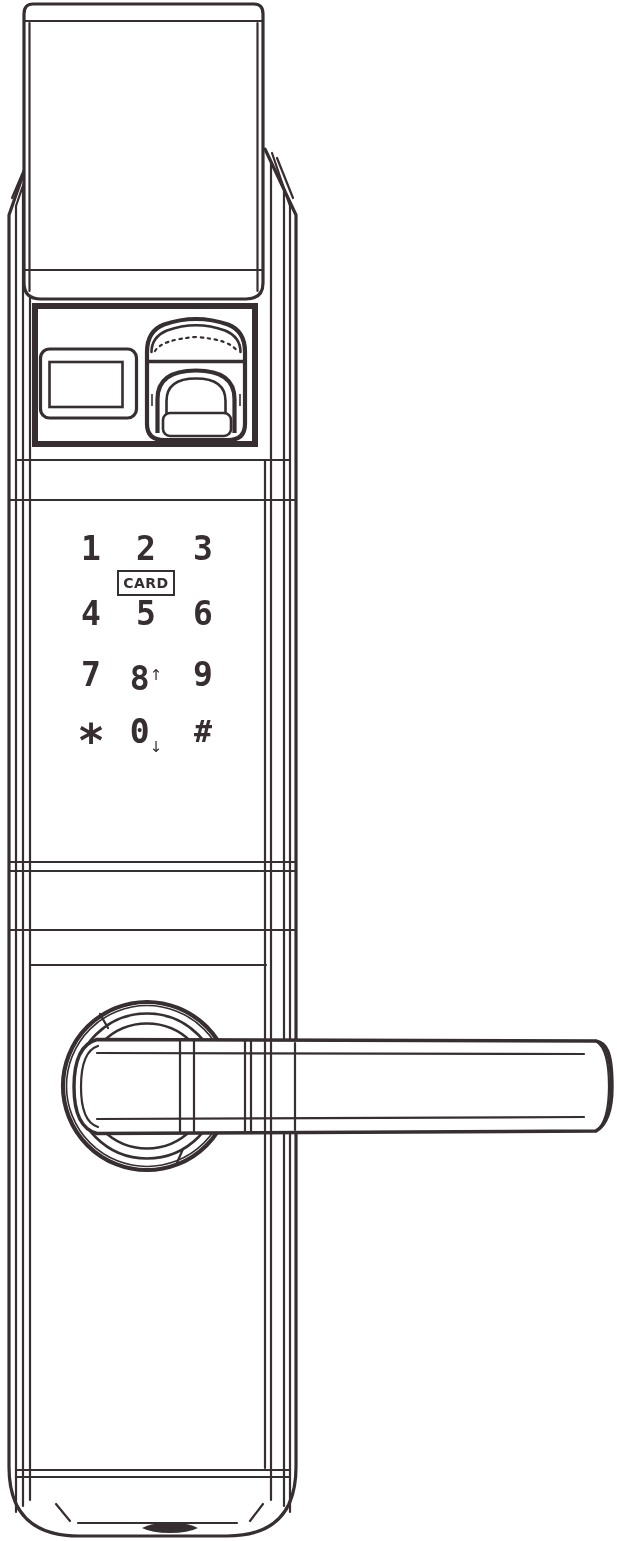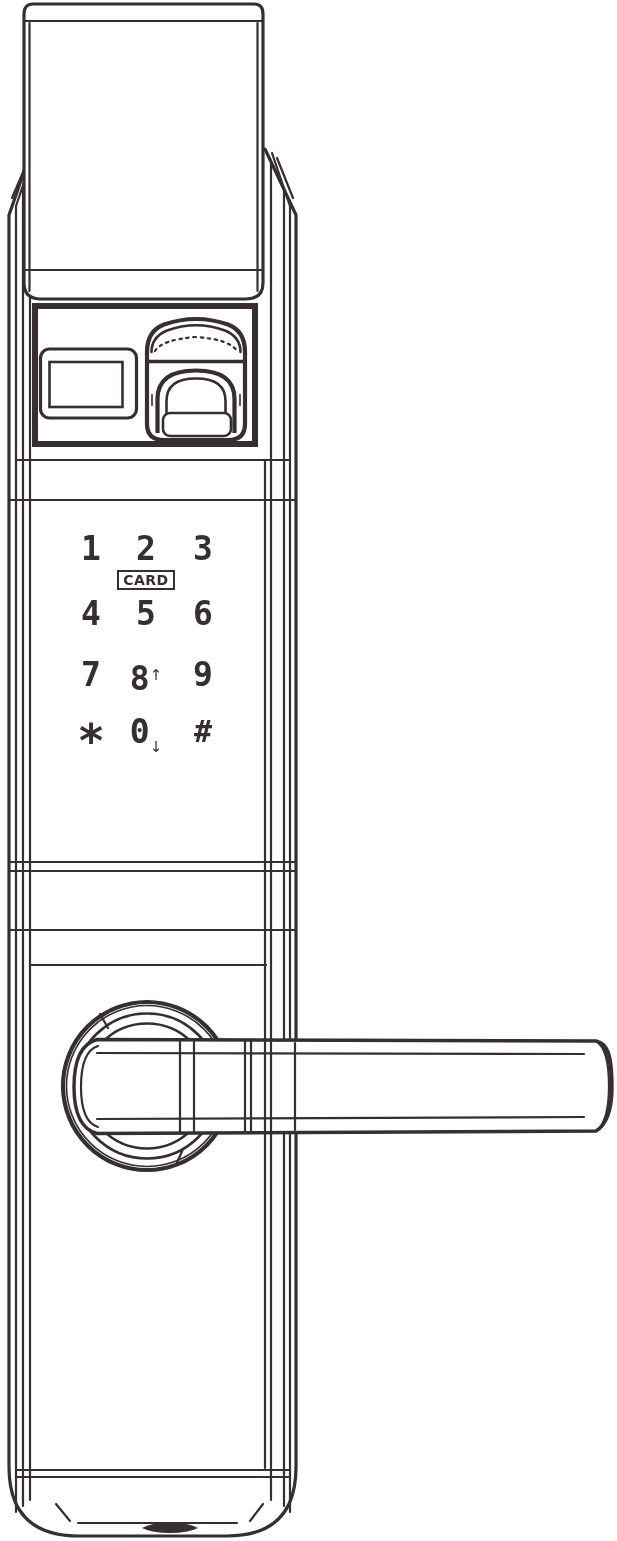--- a/index.html
+++ b/index.html
@@ -23,21 +23,21 @@
        font-size:33px;line-height:42px;height:42px;text-align:center;white-space:nowrap;}
   .r1{top:528px}.r2{top:593px}.r3{top:654px}.r4{top:711px}
   .c1{left:91px}.c2{left:146px}.c3{left:203px}
   .key .arr{font-family:"DejaVu Sans",sans-serif;font-weight:400;font-size:15px;}
   .arr.up{vertical-align:10px;}
   .arr.down{vertical-align:-9px;}
   .key-star{font-size:46px;}
   .key-star .kl{display:inline-block;transform:translateY(9px);}
   .key-hash{font-size:30px;}
   .card-box{position:absolute;left:146px;top:570px;transform:translateX(-50%);z-index:5;
-       width:58px;height:20px;border:2.5px solid #362e31;box-sizing:border-box;
+       width:58px;height:26px;border:2.5px solid #362e31;box-sizing:border-box;
        display:flex;align-items:center;justify-content:center;background:#fff;
        font-weight:700;font-size:14px;letter-spacing:.5px;color:#362e31;}
 </style>
 </head>
 <body>
 
 <div class="canvas">
 
   <svg width="617" height="1541" viewBox="0 0 617 1541">
 

